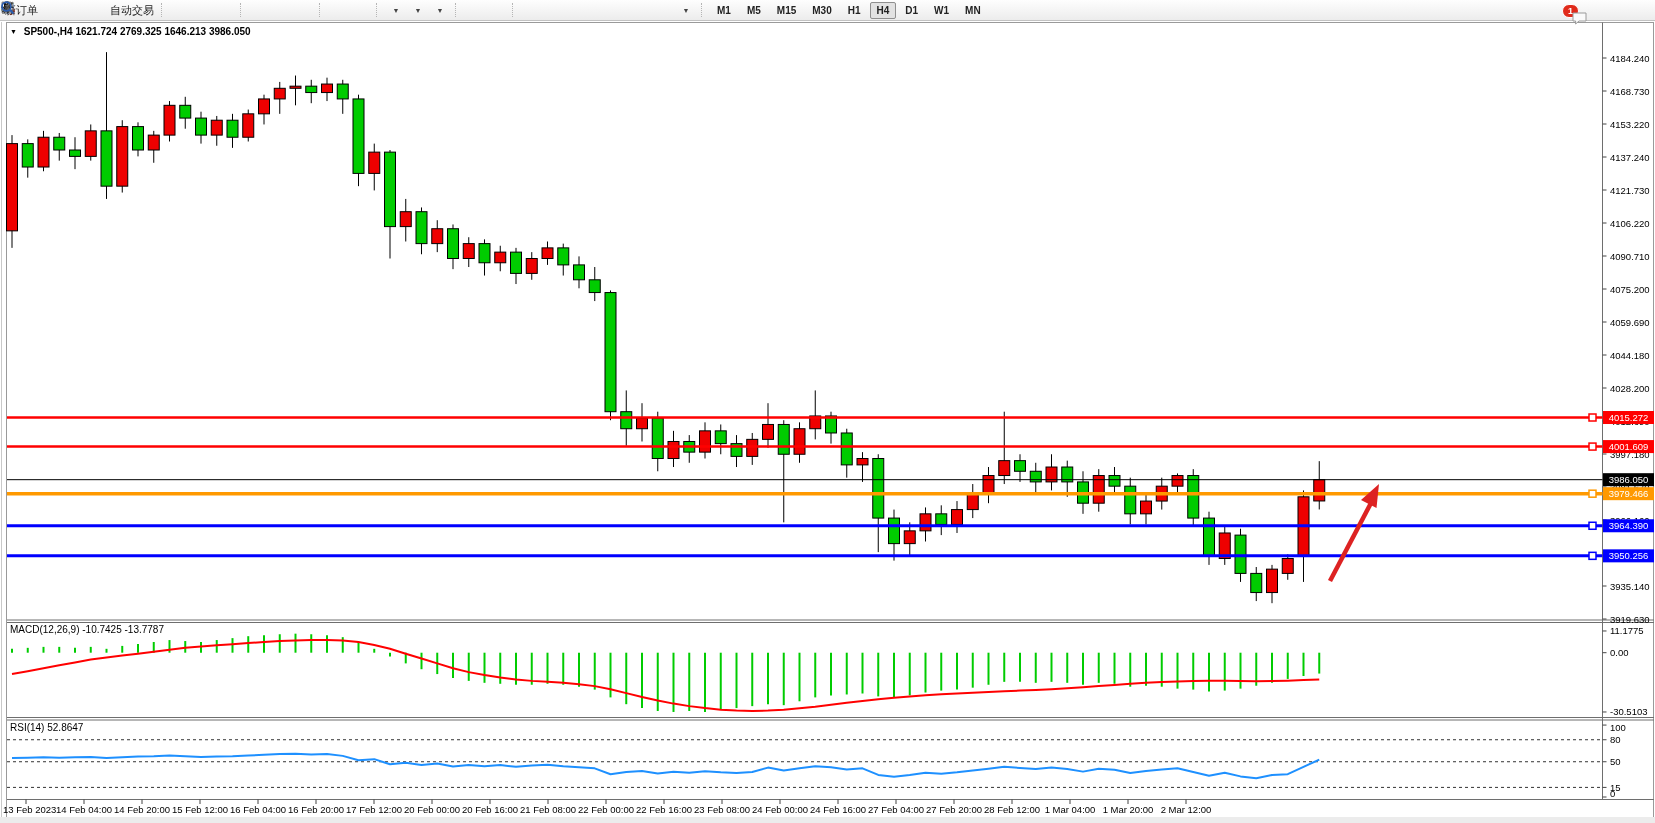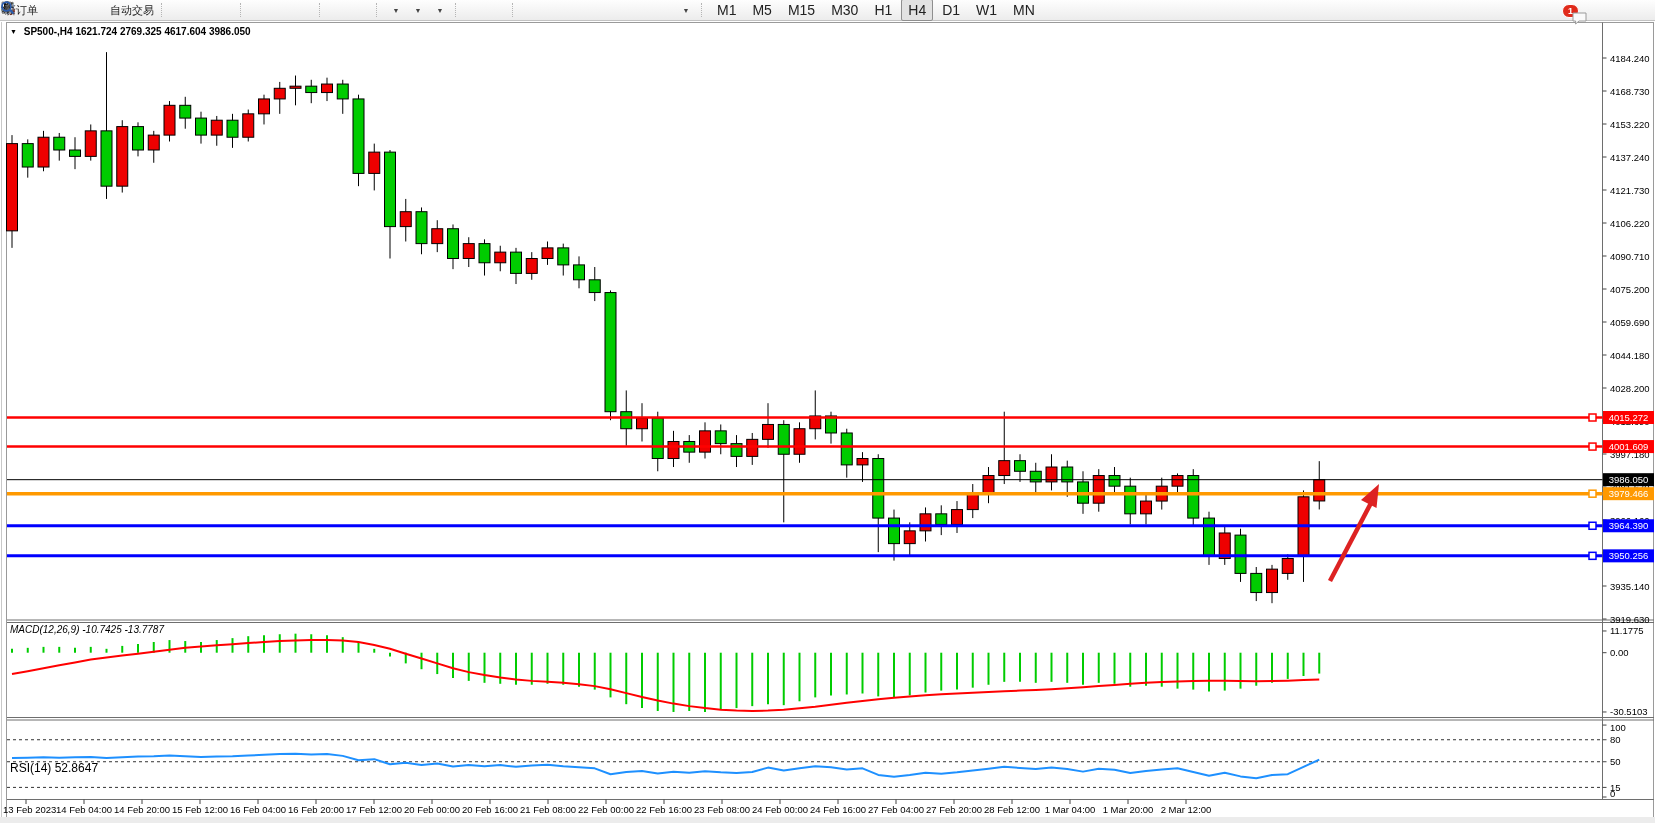--- a/index.html
+++ b/index.html
@@ -16,35 +16,35 @@
   }
   .tbtn{
     border:none;background:transparent;height:18px;min-width:22px;
     display:flex;align-items:center;justify-content:center;gap:3px;
     padding:0 3px;font-family:"Liberation Sans",sans-serif;font-size:11px;color:#222;
   }
   .tbtn svg{display:block}
   .caret{font-size:7px;color:#444;line-height:1}
   .tsep{width:4px;height:14px;border-left:1px dotted #b5b5b5;margin:0 4px}
   .tf{
-    font-size:14px;color:#222;padding:2px 6px;border:1px solid transparent;border-radius:2px;
+    font-size:10px;color:#222;padding:2px 6px;border:1px solid transparent;border-radius:2px;font-weight:bold;
   }
   .tf.active{background:#e2e2e2;border:1px solid #8f8f8f;}
   .tb-right{margin-left:auto;display:flex;align-items:center;gap:8px;padding-right:82px;}
   .chatwrap{position:relative}
   .badge{
     position:absolute;right:-8px;top:-6px;background:#e02a1a;color:#fff;
     border-radius:8px;font-size:9px;font-weight:bold;padding:1px 5px;border:1px solid #fff;
   }
   
   .ovl{position:absolute;z-index:4;color:#000;white-space:nowrap;}
   #chart-title{left:10px;top:26px;font-size:10px;font-weight:bold;}
   #chart-title .tri{font-size:7px;vertical-align:1px;margin-right:4px}
-  #macd-label{left:10px;top:624px;font-size:10px;font-style:italic;}
-  #rsi-label{left:10px;top:761px;font-size:12px;}
+  #macd-label{left:10px;top:624px;font-size:10px;}
+  #rsi-label{left:10px;top:722px;font-size:10px;}
   svg{position:absolute;left:0;top:0;z-index:1}
 </style>
 </head>
 <body>
 
 <div class="toolbar">
   <button class="tbtn">
       <span>新订单</span>
     </button>
   <button class="tbtn">
@@ -249,21 +249,21 @@
       <span class="badge">1</span>
     </span>
   </div>
 </div>
 
 <div class="ovl" id="chart-title">
   <span class="tri">▼</span>
   <span>SP500-,H4</span>
   <span>1621.724</span>
   <span>2769.325</span>
-  <span>4617.604</span>
+  <span>1646.213</span>
   <span>3986.050</span>
 </div>
 <div class="ovl" id="macd-label">
   <span>MACD(12,26,9)</span>
   <span>-10.7425</span>
   <span>-13.7787</span>
 </div>
 <div class="ovl" id="rsi-label">
   <span>RSI(14)</span>
   <span>52.8647</span>

